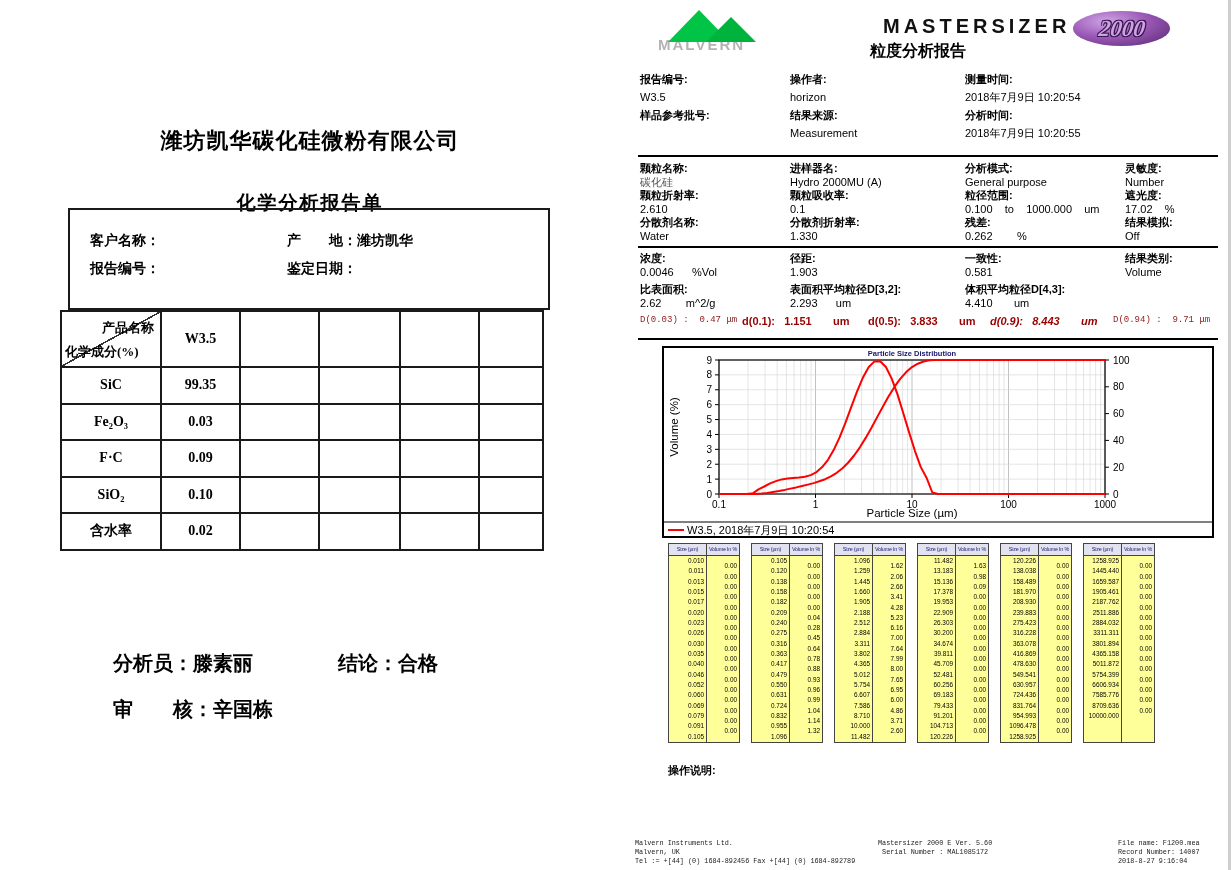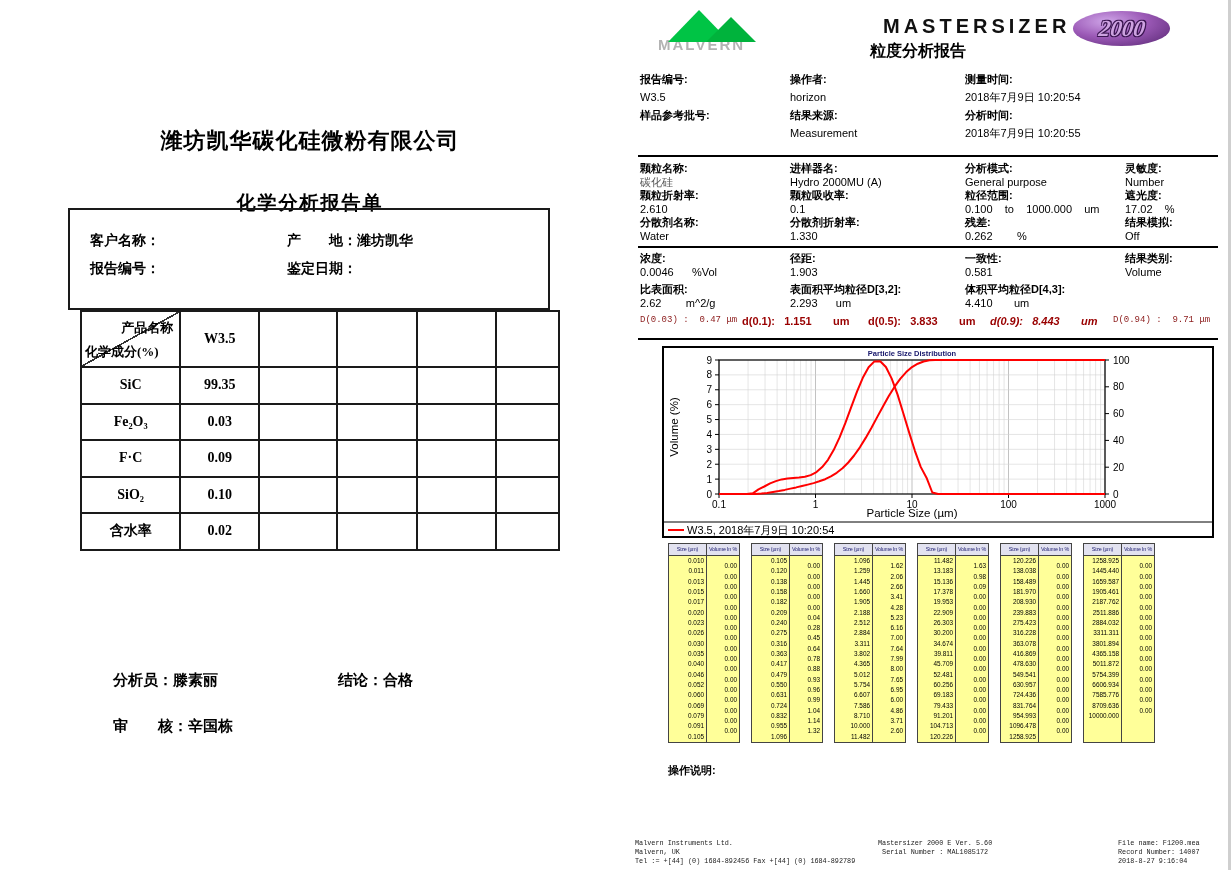--- a/index.html
+++ b/index.html
@@ -7,30 +7,30 @@
        font-family:"Liberation Sans","DejaVu Sans",sans-serif;color:#000;}
   
   .ldoc{position:absolute;left:60px;top:0;width:500px;height:742px;
         font-family:"Liberation Serif","DejaVu Serif",serif;font-weight:bold;}
   .ldoc-title{position:absolute;left:0;top:126px;width:500px;text-align:center;font-size:22px;letter-spacing:1px;}
   .ldoc-sub{position:absolute;left:0;top:170px;width:500px;text-align:center;font-size:19px;letter-spacing:2px;margin-top:20px;}
   .info-box{position:absolute;left:8px;top:208px;width:478px;height:98px;border:2px solid #1a1a1a;}
   .info-row{position:absolute;left:0;width:100%;font-size:14px;}
   .info-row .lab1{position:absolute;left:20px;white-space:pre;}
   .info-row .lab2{position:absolute;left:217px;white-space:pre;}
-  table.comp{position:absolute;left:20px;top:310px;border-collapse:collapse;table-layout:fixed;}
+  table.comp{position:absolute;left:0;top:310px;border-collapse:collapse;table-layout:fixed;}
   table.comp td{border:2px solid #1a1a1a;text-align:center;vertical-align:middle;
                 font-size:14px;font-weight:bold;padding:0;}
   td.corner{position:relative;}
   .diag{position:absolute;inset:0;
         background:linear-gradient(to bottom right,transparent calc(50% - 0.8px),#333 calc(50% - 0.8px),#333 calc(50% + 0.8px),transparent calc(50% + 0.8px));}
   .c-tr{position:absolute;top:7px;right:6px;font-size:13px;}
   .c-bl{position:absolute;bottom:5px;left:3px;font-size:13px;}
   td.prod{font-size:15px;}
-  .signoff{position:absolute;font-size:15px;white-space:pre;margin-top:21px;}
+  .signoff{position:absolute;font-size:20px;white-space:pre;}
   
   .rdoc{position:absolute;left:630px;top:0;width:601px;height:870px;font-size:11px;}
   .lb{font-weight:bold;}
   .vl{white-space:pre;}
   .hr{position:absolute;left:8px;width:580px;height:2px;background:#000;}
   .pair-col{position:absolute;}
   .pair-col div{height:13.5px;line-height:13.5px;}
   .sample-col div{height:18px;line-height:18px;}
   
   .mal-logo{position:absolute;left:22px;top:4px;width:120px;height:52px;}

